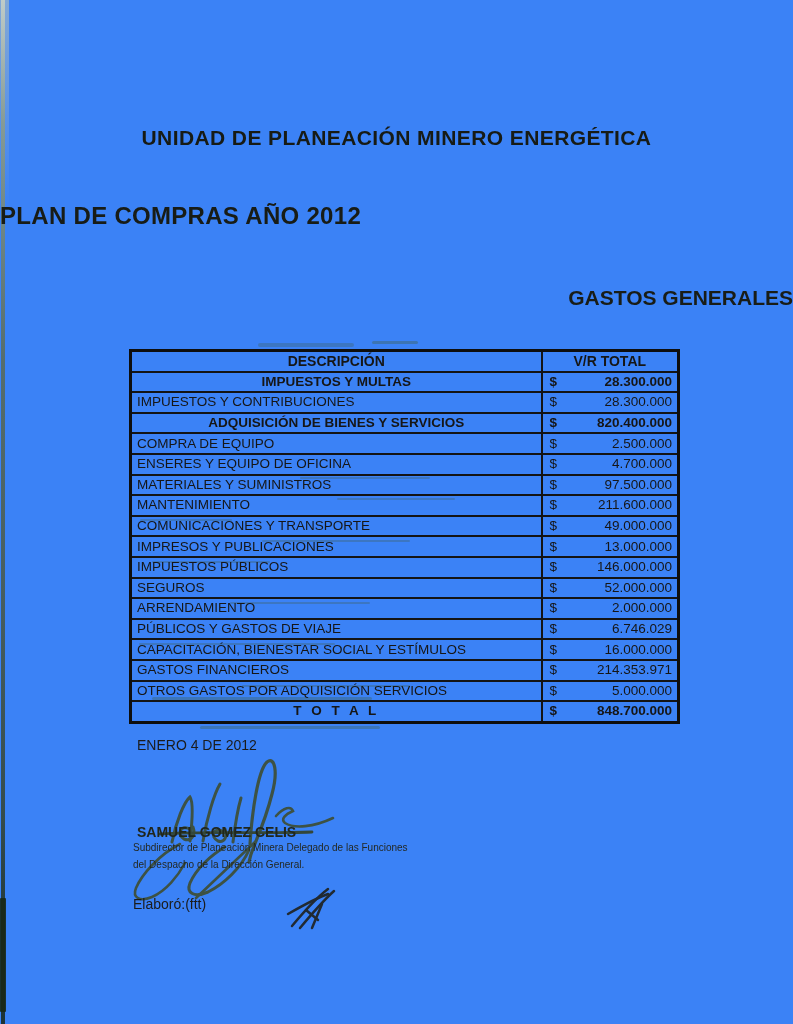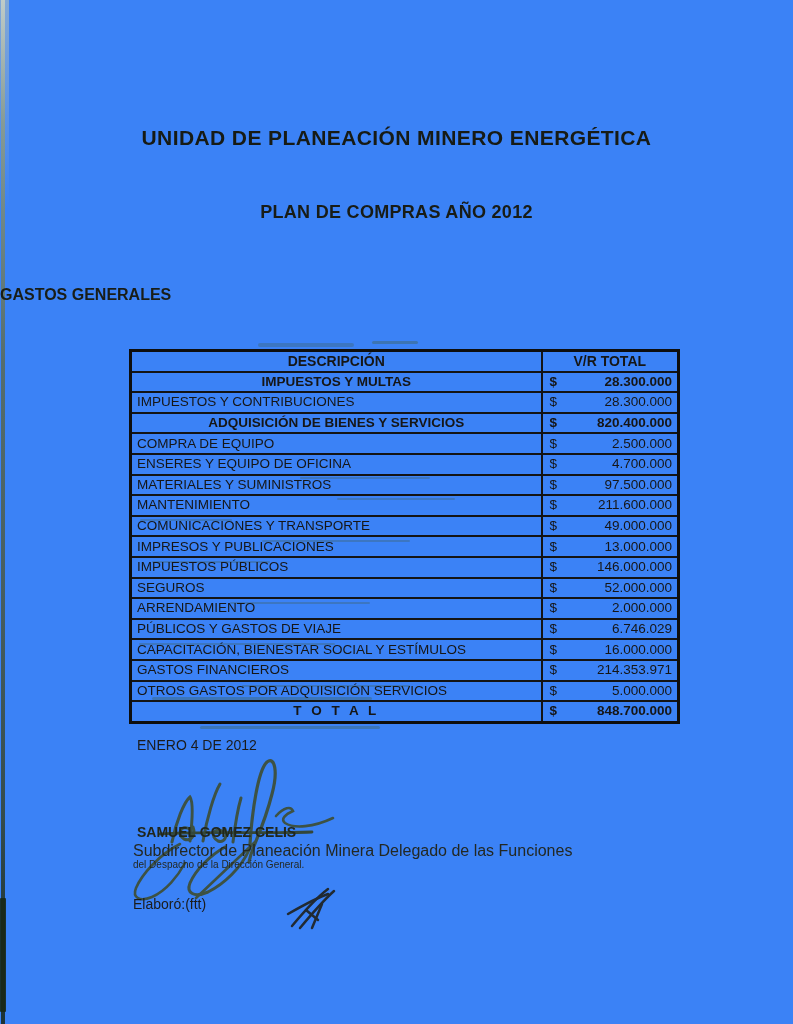--- a/index.html
+++ b/index.html
@@ -28,26 +28,26 @@
     background:linear-gradient(180deg, rgba(190,200,186,.55), rgba(190,200,186,0));
   }
 
   .doc-title{
     position:absolute;top:126px;left:0;width:100%;
     text-align:center;font-weight:bold;font-size:21px;letter-spacing:.4px;
     color:#171b15;
   }
   .doc-subtitle{
     position:absolute;top:202px;left:0;width:100%;
-    text-align:center;font-weight:bold;font-size:18px;letter-spacing:.3px;
+    font-weight:bold;font-size:24px;letter-spacing:.3px;
     color:#181c16;
   }
   .doc-section{
     position:absolute;top:286px;left:0;width:100%;
-    text-align:left;font-weight:bold;font-size:16px;
+    text-align:right;font-weight:bold;font-size:21px;
     color:#191d17;
   }
 
   table.expenses{
     position:absolute;left:129px;top:349px;width:548px;
     border-collapse:collapse;table-layout:fixed;
     font-size:13.5px;color:#161616;
   }
   table.expenses,
   table.expenses th,
@@ -65,21 +65,21 @@
   tr.row-category td.cell-label{text-align:center;font-weight:bold;}
   tr.row-total td.cell-label{text-align:center;font-weight:bold;letter-spacing:3px;}
   td.cell-value .vwrap{display:flex;justify-content:space-between;align-items:center;}
   td.cell-value .cur{padding-left:7px;}
   td.cell-value .amt{padding-right:5px;text-align:right;}
   tr.row-category td.cell-value,
   tr.row-total td.cell-value{font-weight:bold;}
 
   .footer-date{position:absolute;left:137px;top:737px;font-size:14px;}
   .signer-name{position:absolute;left:137px;top:824px;font-size:14px;font-weight:bold;color:#20261d;}
-  .signer-line1{position:absolute;left:133px;top:842px;font-size:16px;color:#232823;}
+  .signer-line1{position:absolute;left:133px;top:842px;font-size:10px;color:#232823;}
   .signer-line2{position:absolute;left:133px;top:859px;font-size:10px;color:#232823;}
   .elaboro{position:absolute;left:133px;top:896px;font-size:14px;}
 
   .sig-svg{position:absolute;left:114px;top:750px;}
   .initials-svg{position:absolute;left:278px;top:884px;}
 
   .smudge{
     position:absolute;background:#3f5b39;opacity:.28;border-radius:2px;
   }
 </style>

